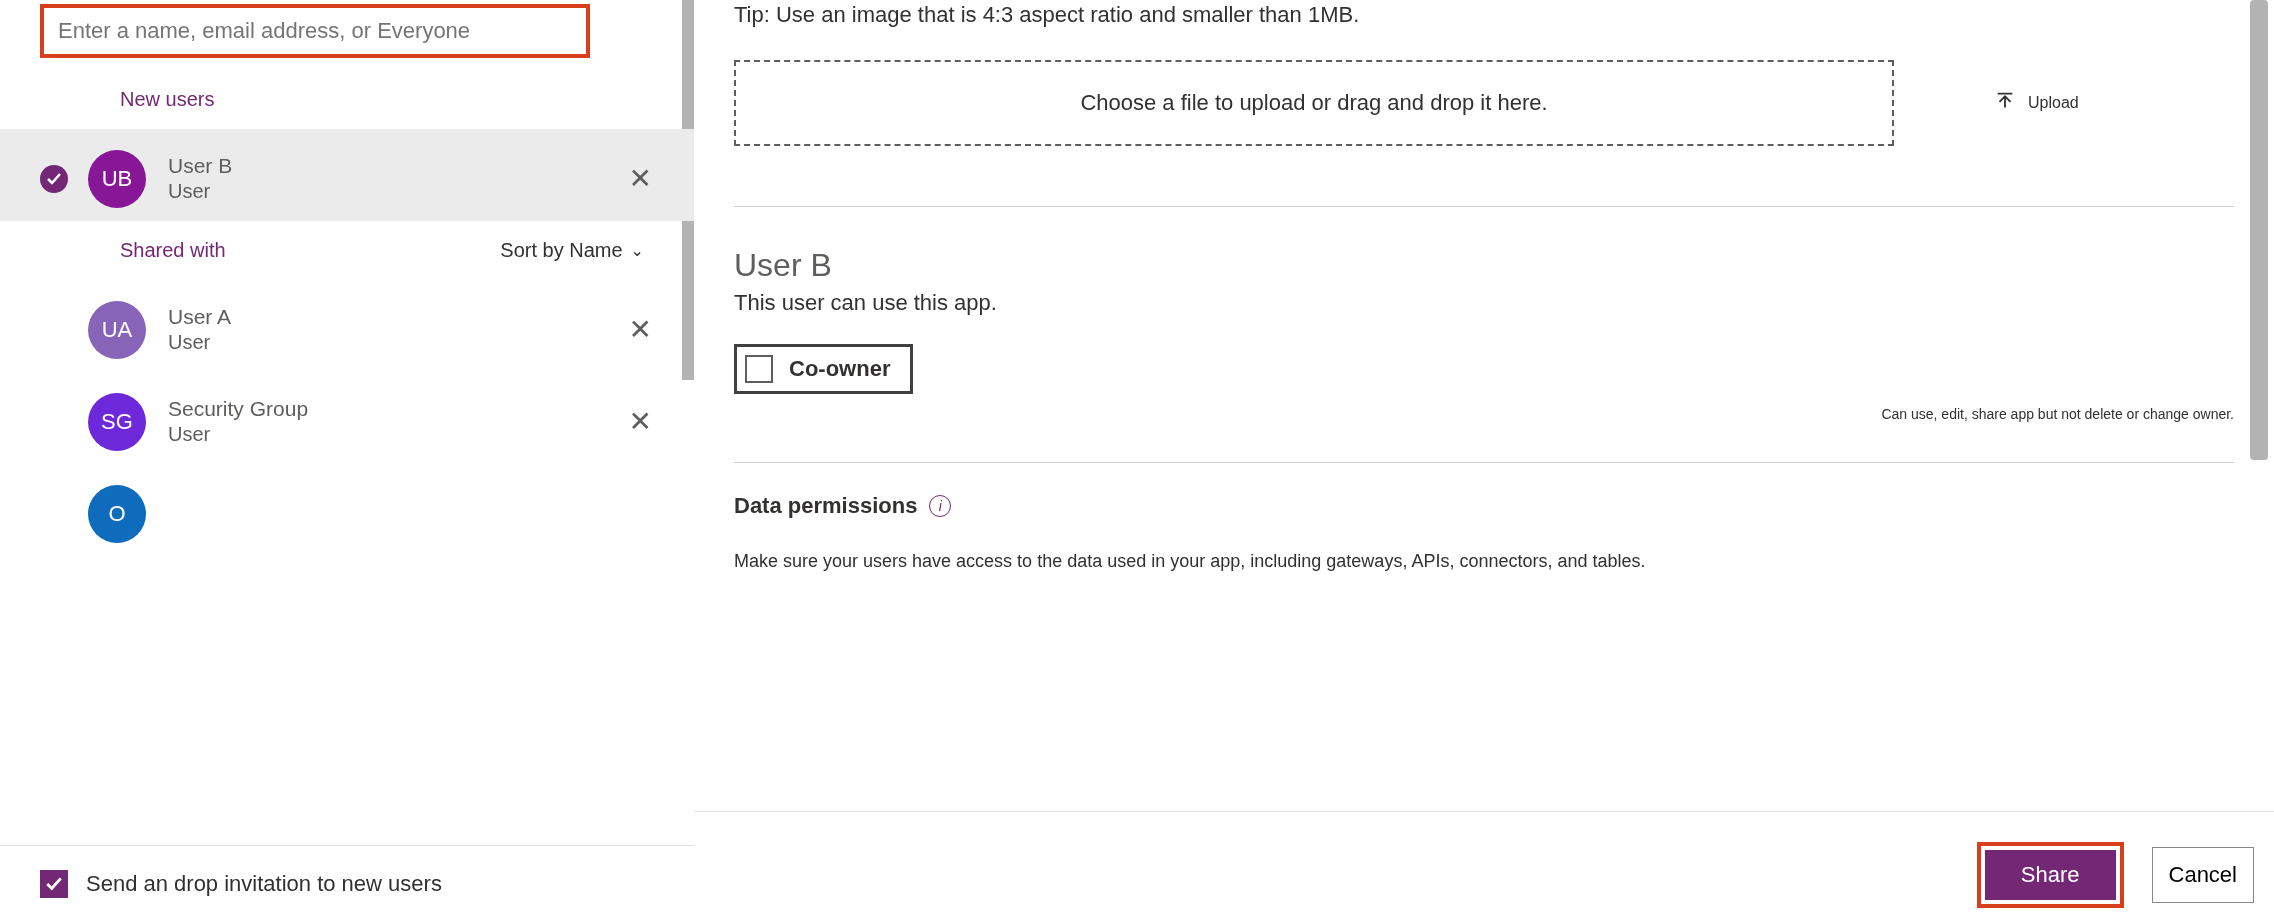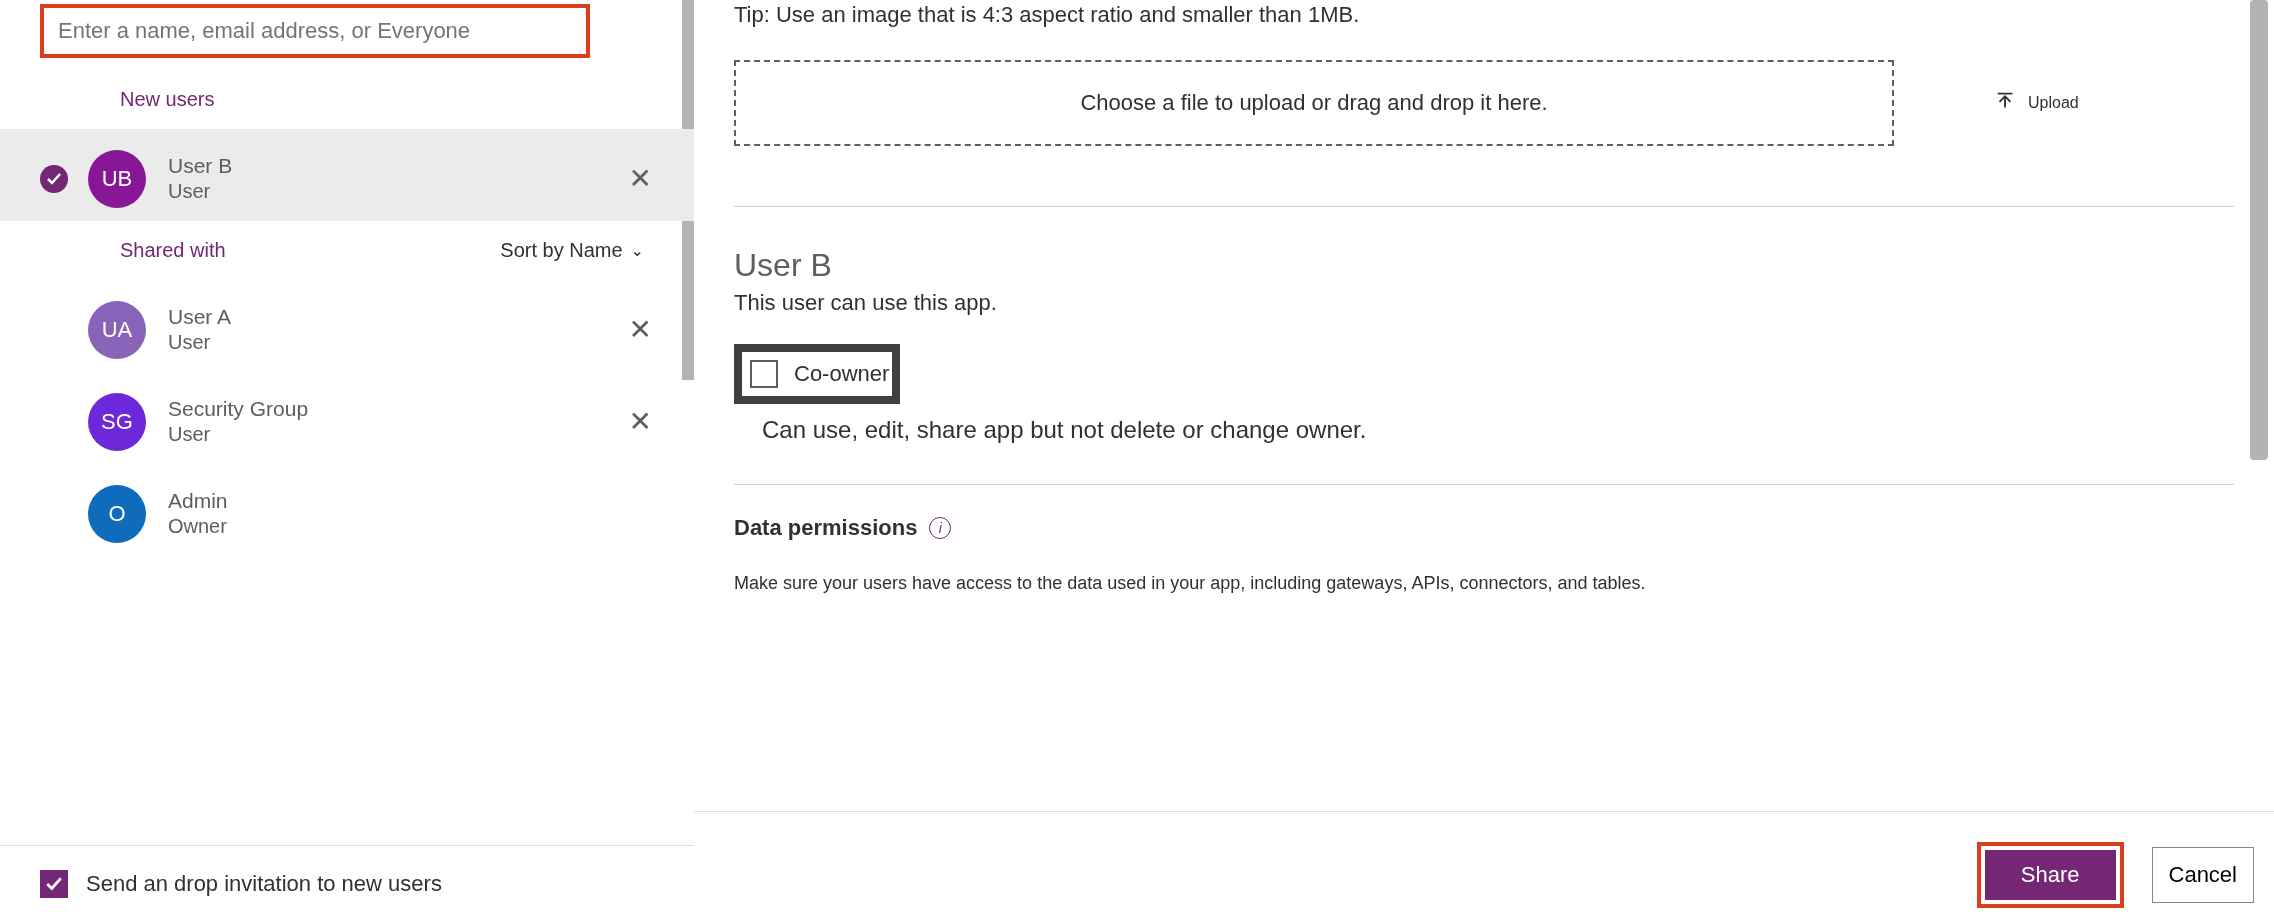--- a/index.html
+++ b/index.html
@@ -133,31 +133,32 @@
   .upload-btn {
     display:flex; align-items:center; gap:12px;
     font-size: 16px; color:#323130; cursor:pointer;
     margin-left: 40px;
   }
   .hr { border:none; border-top:1px solid #d0cece; margin: 60px 0 40px 0; width: 1500px; }
   .user-b-title { font-size: 32px; color:#605e5c; }
   .user-b-sub { font-size: 22px; color:#323130; margin-top:6px;}
   .coowner-row {
     display:inline-flex; align-items:center; gap:16px;
-    border: 8px solid #404040;
-    padding: 8px 3px 8px 8px;
+    border: 3px solid #404040;
+    padding: 8px 20px 8px 8px;
     margin-top: 28px;
+    font-weight: bold;
   }
   .coowner-check {
     width: 28px; height: 28px;
     border: 2px solid #605e5c;
     background:#fff;
   }
   .coowner-label { font-size: 22px; }
-  .coowner-desc { font-size: 24px; margin-left: 28px; margin-top: 12px;}
+  .coowner-desc { font-size: 14px; margin-left: 28px; margin-top: 12px; text-align: right;}
   .hr2 { border:none; border-top:1px solid #d0cece; margin: 40px 0 30px 0; width: 1500px;}
   .data-perm-row { display:flex; align-items:center; gap:12px; font-size:22px; font-weight:700;}
   .info-icon {
     width:22px; height:22px; border:1.5px solid #742774; border-radius:50%;
     display:inline-flex; align-items:center; justify-content:center;
     color:#742774; font-size:14px; font-style:italic; font-weight:400;
   }
   .data-perm-desc { font-size: 18px; margin-top: 32px; }
 
   .right-scrollbar {
@@ -241,24 +242,20 @@
         <div class="user-info">
           <div class="user-name">Security Group</div>
           <div class="user-role">User</div>
         </div>
         <div class="remove-x">✕</div>
       </div>
 
       <div class="user-row">
         <div class="check-spacer"></div>
         <div class="avatar av-blue">O</div>
-        <div class="user-info">
-          <div class="user-name">Admin</div>
-          <div class="user-role">Owner</div>
-        </div>
       </div>
     </div>
 
     <div class="footer-left">
       <div class="checkbox-sq">
         <svg width="18" height="18" viewBox="0 0 16 16">
             <path d="M2 8 L6 12 L14 3" stroke="#fff" stroke-width="2.5" fill="none"></path>
           </svg>
       </div>
       <div class="footer-left-label">Send an drop invitation to new users</div>

